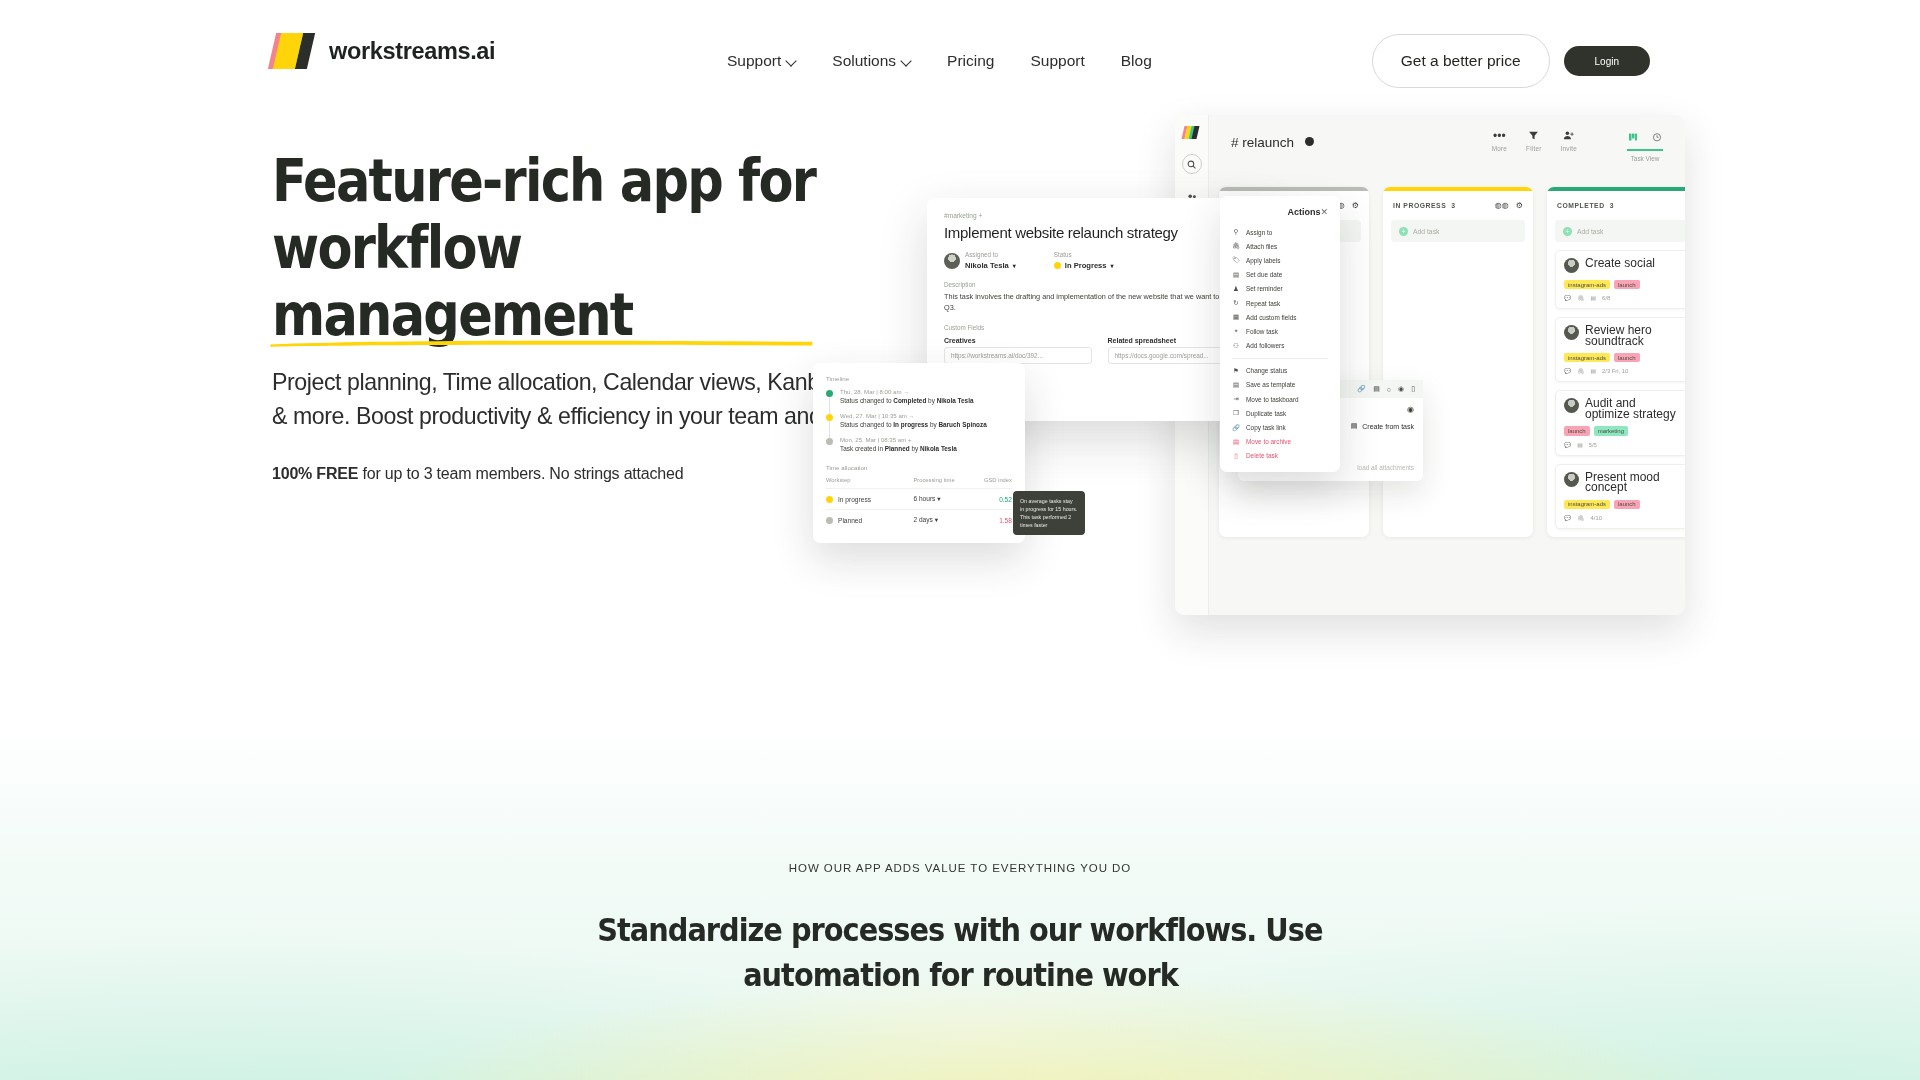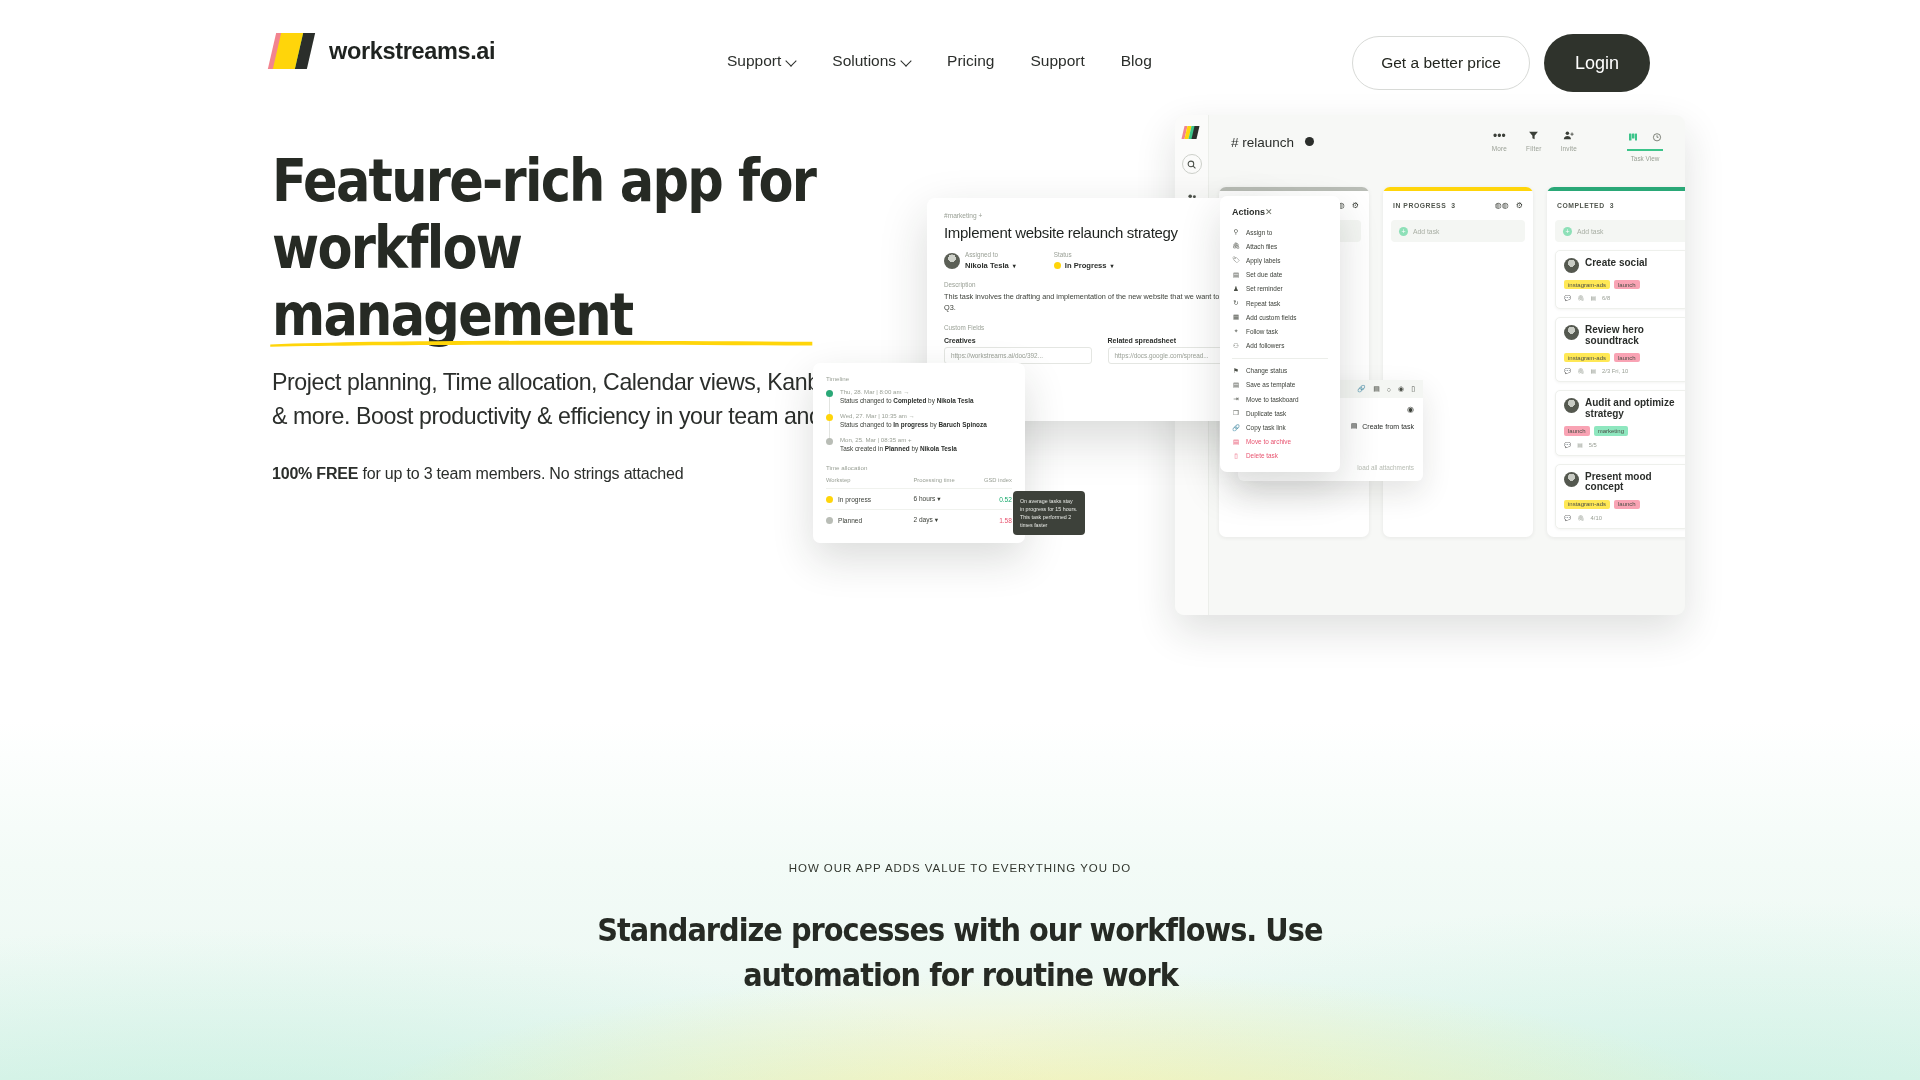--- a/index.html
+++ b/index.html
@@ -41,22 +41,22 @@
     transform: rotate(45deg);
   }
 
   .hdr-actions { position: absolute; right: 270px; top: 34px; display: flex; align-items: center; gap: 14px; }
   .btn-outline {
     height: 54px; padding: 0 28px; border-radius: 999px; border: 1.4px solid #d8dad7;
     background: #fff; color: #23261f; font-size: 15.5px; font-family: inherit;
     display: flex; align-items: center; cursor: pointer; white-space: nowrap;
   }
   .btn-dark {
-    height: 58px; padding: 0 31px; border-radius: 999px; border: none;
-    background: #2f332c; color: #fff; font-size: 18px; font-family: inherit;
+    height: 30px; padding: 0 31px; border-radius: 999px; border: none;
+    background: #2f332c; color: #fff; font-size: 10px; font-family: inherit;
     display: flex; align-items: center; cursor: pointer; white-space: nowrap;
   }
 
   
   .hero { position: absolute; left: 272px; top: 148px; width: 700px; }
   .eyebrow {
     font-size: 11.5px; letter-spacing: .9px; font-weight: 500;
     color: #4a4f47; text-transform: uppercase; margin-bottom: 15px;
   }
   .hero-title {
@@ -132,21 +132,21 @@
              display:flex; align-items:center; gap:5px; padding: 0 8px; }
   .addtask .plus { width:9px;height:9px;border-radius:50%;background:#8ee0b8;color:#fff;
                    font-size:7px;display:flex;align-items:center;justify-content:center; }
   .addtask span.t { font-size: 6.8px; color: #a8aea4; }
 
   .card { margin: 0 8px 8px; background:#fff; border:1px solid #eef0ec; border-radius:5px; padding: 7px 8px;
           box-shadow: 0 1px 3px rgba(30,35,28,0.05); }
   .card-top { display:flex; gap: 6px; align-items:flex-start; }
   .avatar { width: 15px; height: 15px; border-radius: 50%; background: #6d7268; flex: none;
             background-image: radial-gradient(circle at 50% 35%, #c9ccc5 0 28%, #54584f 29% 100%); }
-  .card-t { font-size: 10px; line-height: 10.5px; color: #2b2e2b; font-weight: 700; }
+  .card-t { font-size: 12px; line-height: 10.5px; color: #2b2e2b; font-weight: 400; }
   .tags { display:flex; gap: 4px; margin-top: 7px; flex-wrap: wrap; }
   .tag { font-size: 6px; padding: 1.6px 4px; border-radius: 2px; color: #4b4f47; white-space: nowrap; }
   .tag.yellow { background: #ffe855; }
   .tag.pink { background: #f9a3b4; }
   .tag.green { background: #8ee7bf; }
   .card-meta { display:flex; gap: 6px; margin-top: 6px; font-size: 5.8px; color: #9aa096; align-items:center; }
 
   
   .task-card {
     position: absolute; left: -38px; top: 73px; width: 345px; background: #fff;
@@ -169,21 +169,21 @@
   .cf-in { height: 17px; border: 1px solid #e4e6e2; border-radius: 3px; font-size: 6.4px;
            color: #9aa096; display:flex; align-items:center; padding: 0 6px; }
   .cf-add { font-size: 7px; color: #2b2e2b; font-weight: 600; margin-top: 9px; display:flex; gap:5px; align-items:center; }
   .due { font-size: 7.6px; font-weight: 600; color: #16a96b; margin-top: 3px; display:flex; align-items:center; gap:5px; }
 
   
   .actions {
     position: absolute; left: 255px; top: 71px; width: 120px; background: #fff;
     border-radius: 7px; box-shadow: 0 16px 40px rgba(30,35,28,0.16); padding: 11px 12px 9px; z-index: 8;
   }
-  .ac-head { display:flex; align-items:center; justify-content: flex-start; margin-bottom: 8px; }
+  .ac-head { display:flex; align-items:center; justify-content: flex-end; margin-bottom: 8px; }
   .ac-title { font-size: 9px; font-weight: 600; color: #2b2e2b; }
   .ac-x { font-size: 9px; color: #6b7066; cursor: pointer; }
   .ac-item { display:flex; align-items:center; gap: 6px; padding: 3.1px 0; font-size: 6.4px; color: #3b3f38; }
   .ac-ic { width: 8px; text-align:center; font-size: 6.5px; color: #4b4f47; }
   .ac-sep { height:1px; background:#eceeea; margin: 5px 0; }
   .ac-item.danger, .ac-item.danger .ac-ic { color: #e8536f; }
 
   
   .tl-card {
     position: absolute; left: -152px; top: 238px; width: 212px; background: #fff;

